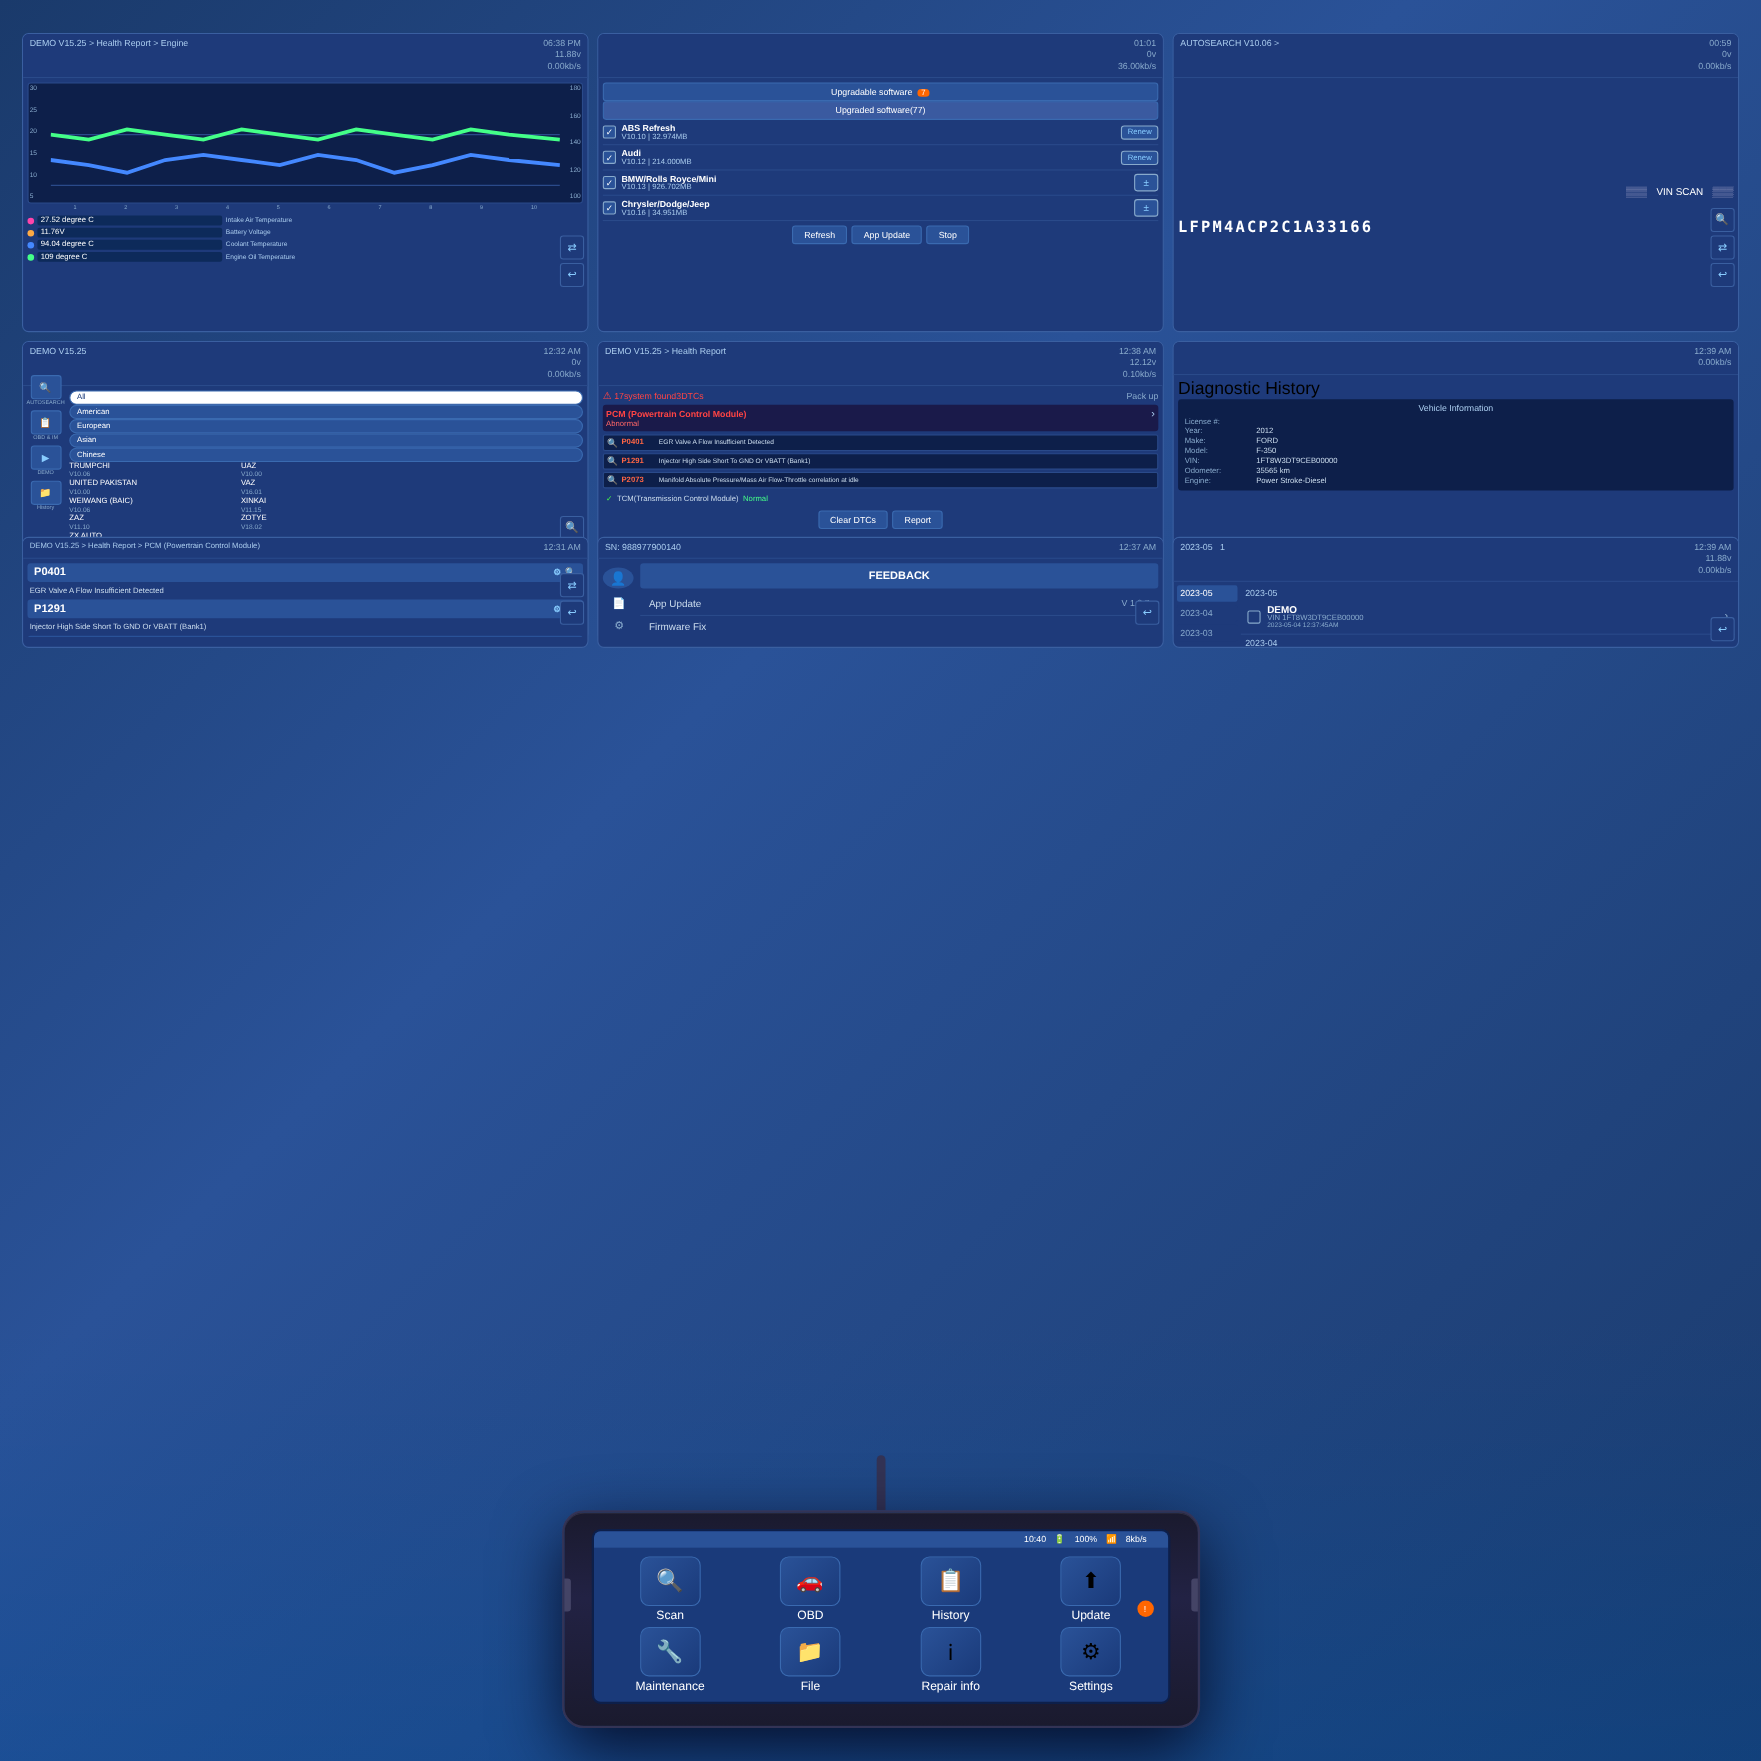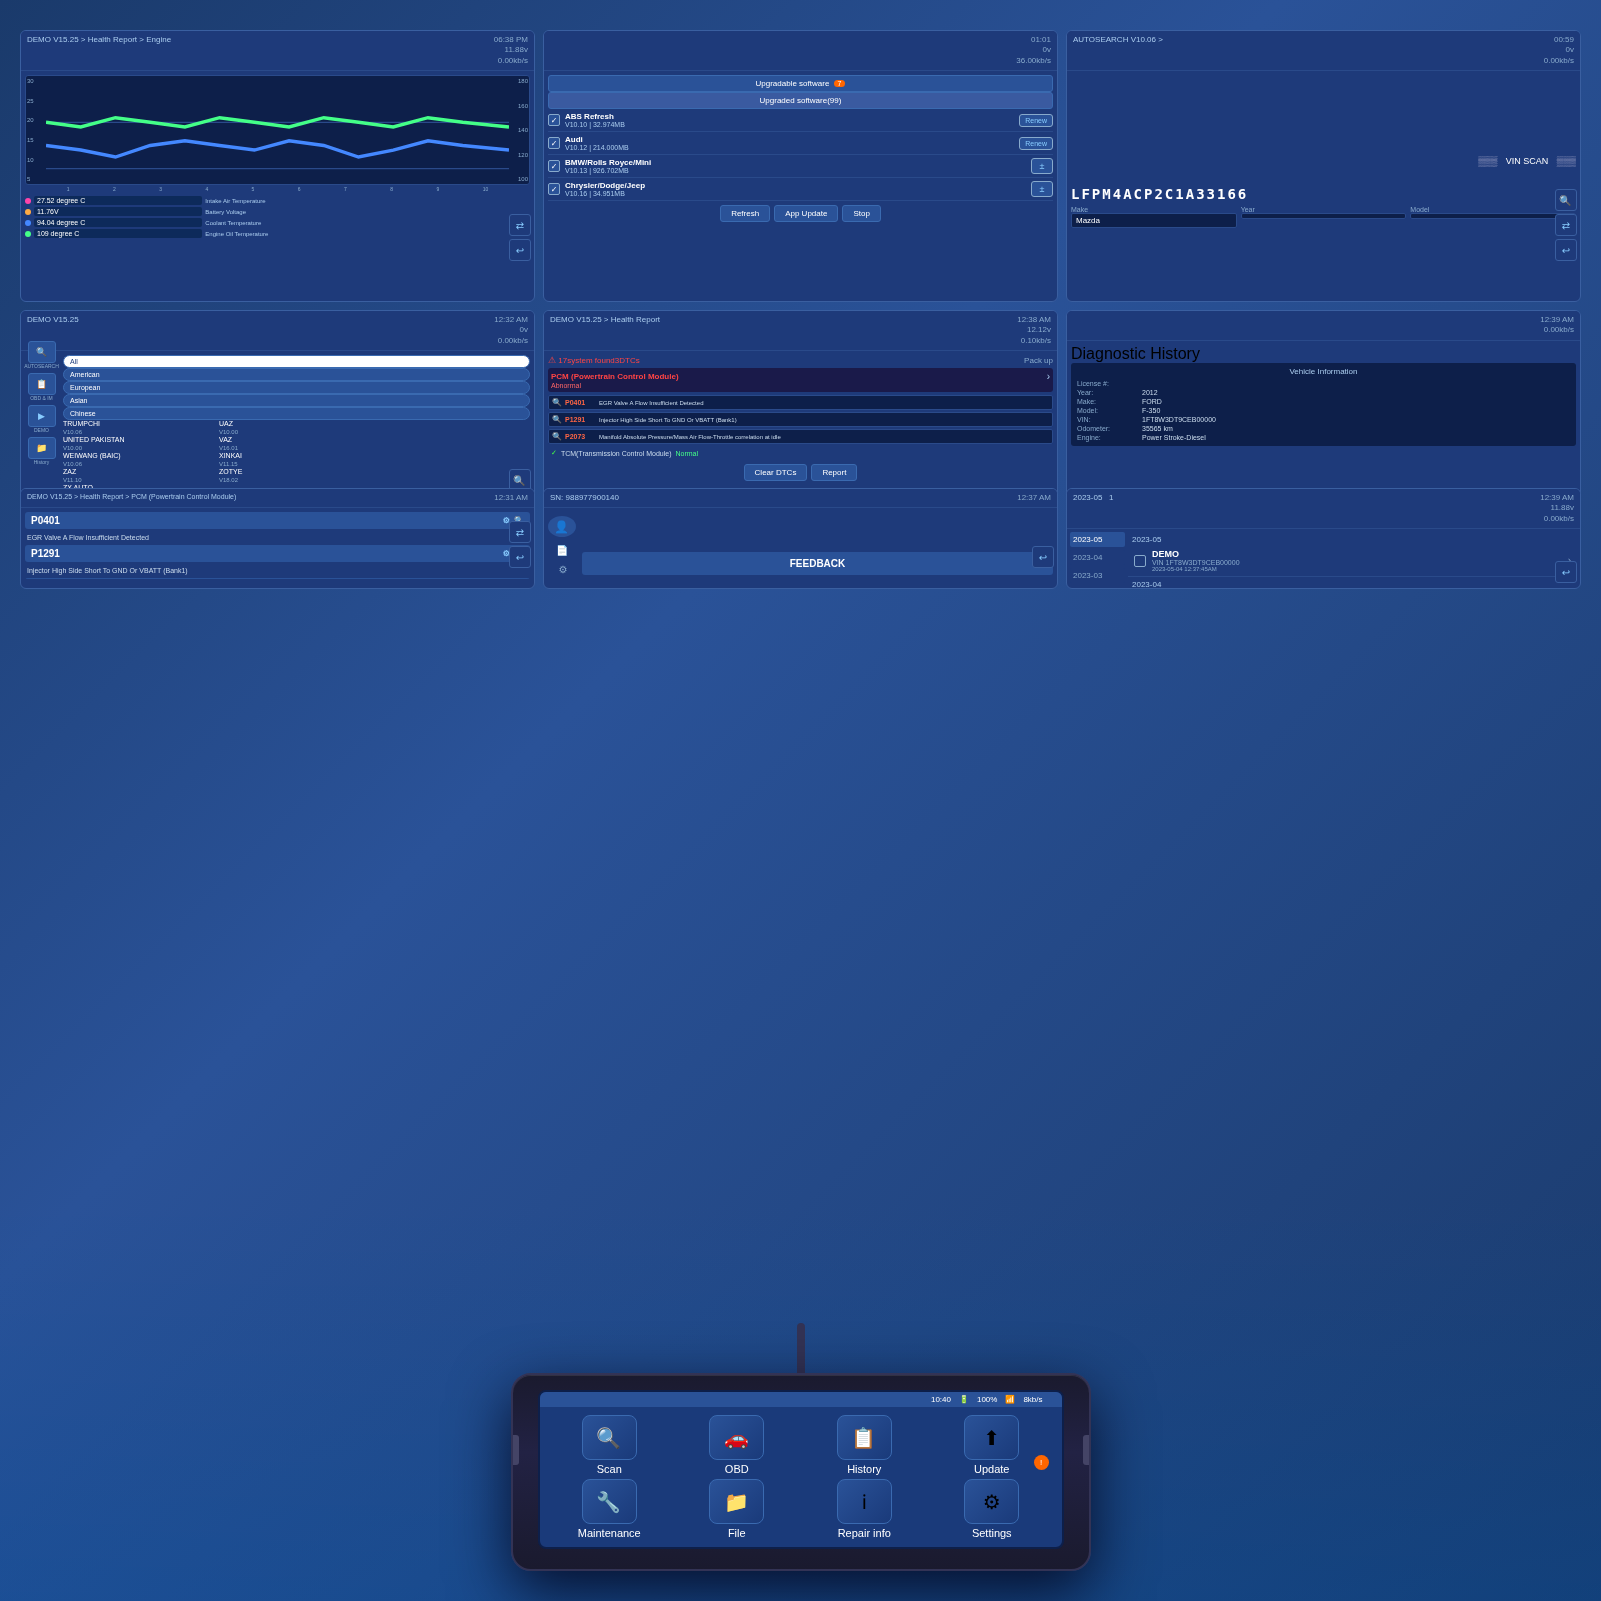--- a/index.html
+++ b/index.html
@@ -517,21 +517,20 @@
       background: #2a5298;
       border: none;
       border-radius: 3px;
       color: #ffffff;
       font-size: 10px;
       font-weight: bold;
       padding: 6px;
       width: 100%;
       cursor: pointer;
       margin-bottom: 4px;
-      margin-top: 40px;
     }
 
     .feedback-menu-item {
       padding: 5px 8px;
       font-size: 9px;
       color: #ccddee;
       border-bottom: 1px solid #2a4a8a;
       cursor: pointer;
       display: flex;
       justify-content: space-between;
@@ -819,21 +818,21 @@
         <div>36.00kb/s</div>
       </div>
     </div>
     <div class="screen-content">
       <div class="tab-bar">
         <div class="tab-btn">
           <span>Upgradable software</span>
           <span class="badge">7</span>
         </div>
         <div class="tab-btn" style="background:#3a5aa0;">
-          <span>Upgraded software(99)</span>
+          <span>Upgraded software(77)</span>
         </div>
       </div>
       <div class="update-item">
         <div class="checkbox">✓</div>
         <div class="item-info">
           <div class="item-name">ABS Refresh</div>
           <div class="item-version">V10.10 | 32.974MB</div>
         </div>
         <div class="renew-btn">Renew</div>
       </div>
@@ -879,34 +878,20 @@
       </div>
     </div>
     <div class="screen-content" style="display:flex;flex-direction:column;justify-content:center;">
       <div class="vin-scan-label">
         <span style="color:#aaaacc;">▒▒▒</span>
         <span style="margin:0 6px;color:#ffffff;font-size:9px;">VIN SCAN</span>
         <span style="color:#aaaacc;">▒▒▒</span>
       </div>
       <div class="vin-display">
         <div class="vin-number">LFPM4ACP2C1A33166</div>
-      </div>
-      <div class="vin-fields">
-        <div class="vin-field">
-          <div class="vin-field-label">Make</div>
-          <div class="vin-field-value">Mazda</div>
-        </div>
-        <div class="vin-field">
-          <div class="vin-field-label">Year</div>
-          <div class="vin-field-value"></div>
-        </div>
-        <div class="vin-field">
-          <div class="vin-field-label">Model</div>
-          <div class="vin-field-value"></div>
-        </div>
       </div>
     </div>
     <div class="panel-buttons-right">
       <div class="icon-btn">🔍</div>
       <div class="icon-btn">⇄</div>
       <div class="icon-btn">↩</div>
     </div>
   </div>
 
   <div class="screen-panel" style="position:relative;">

